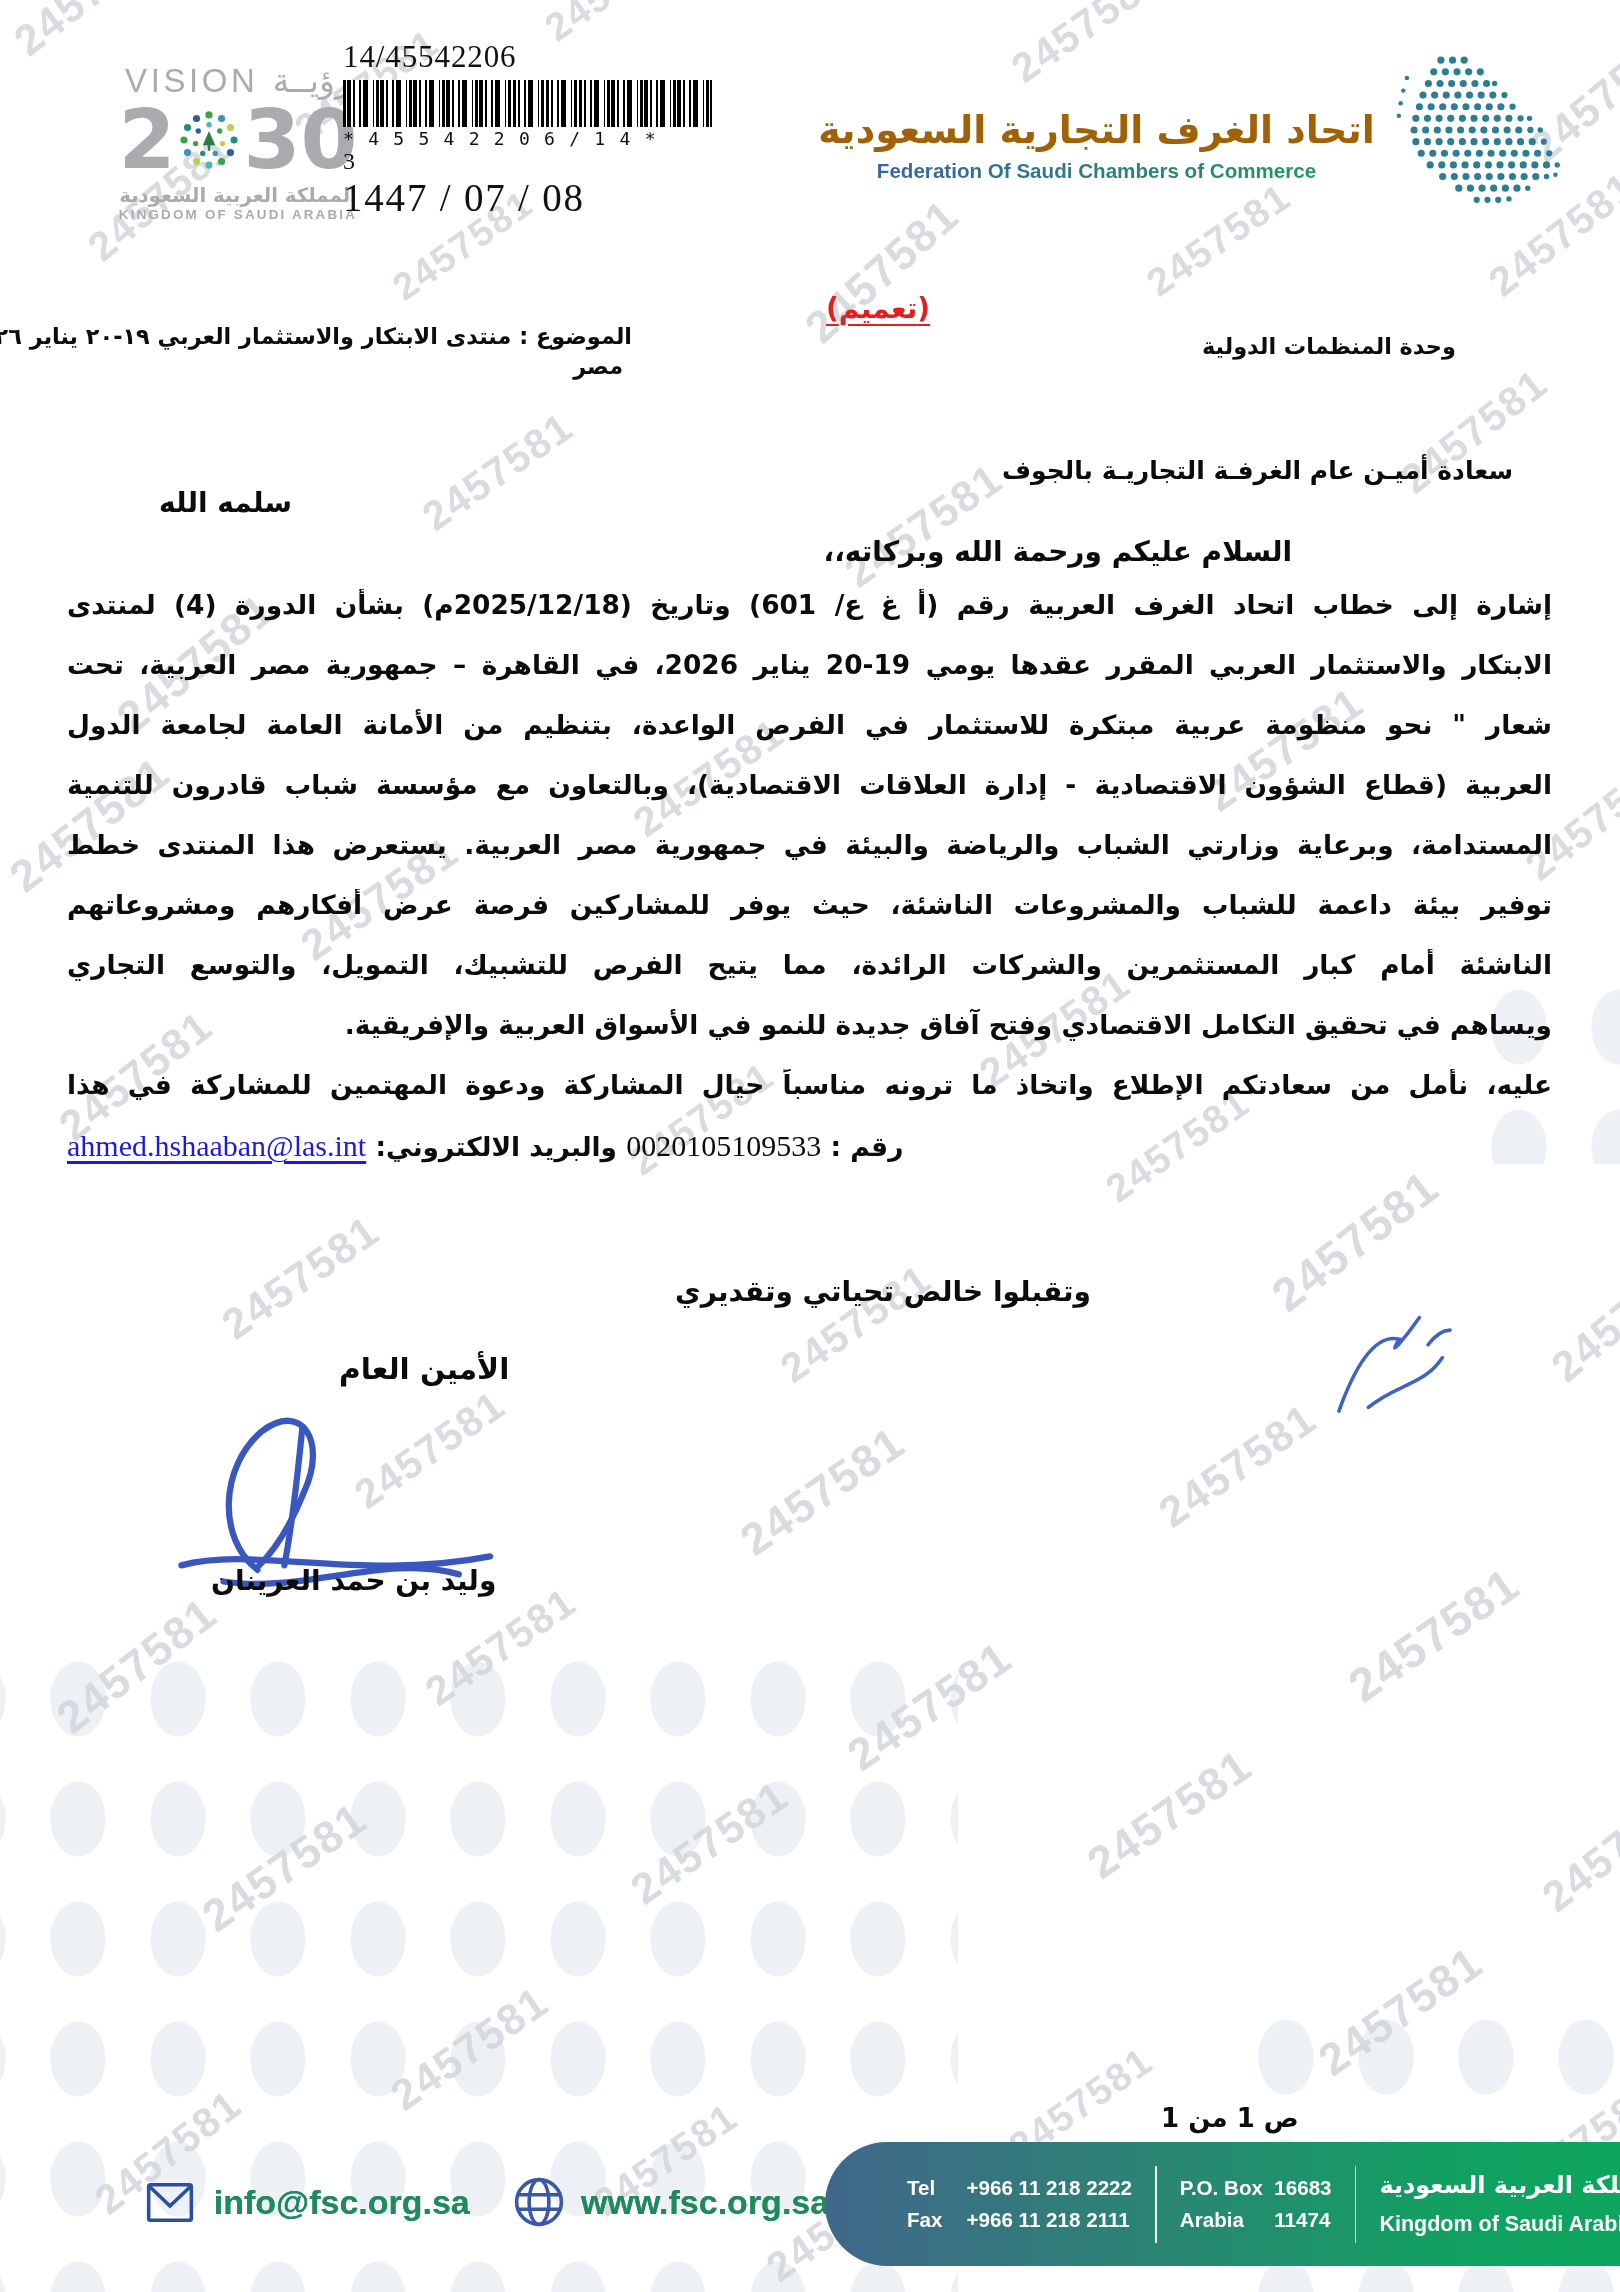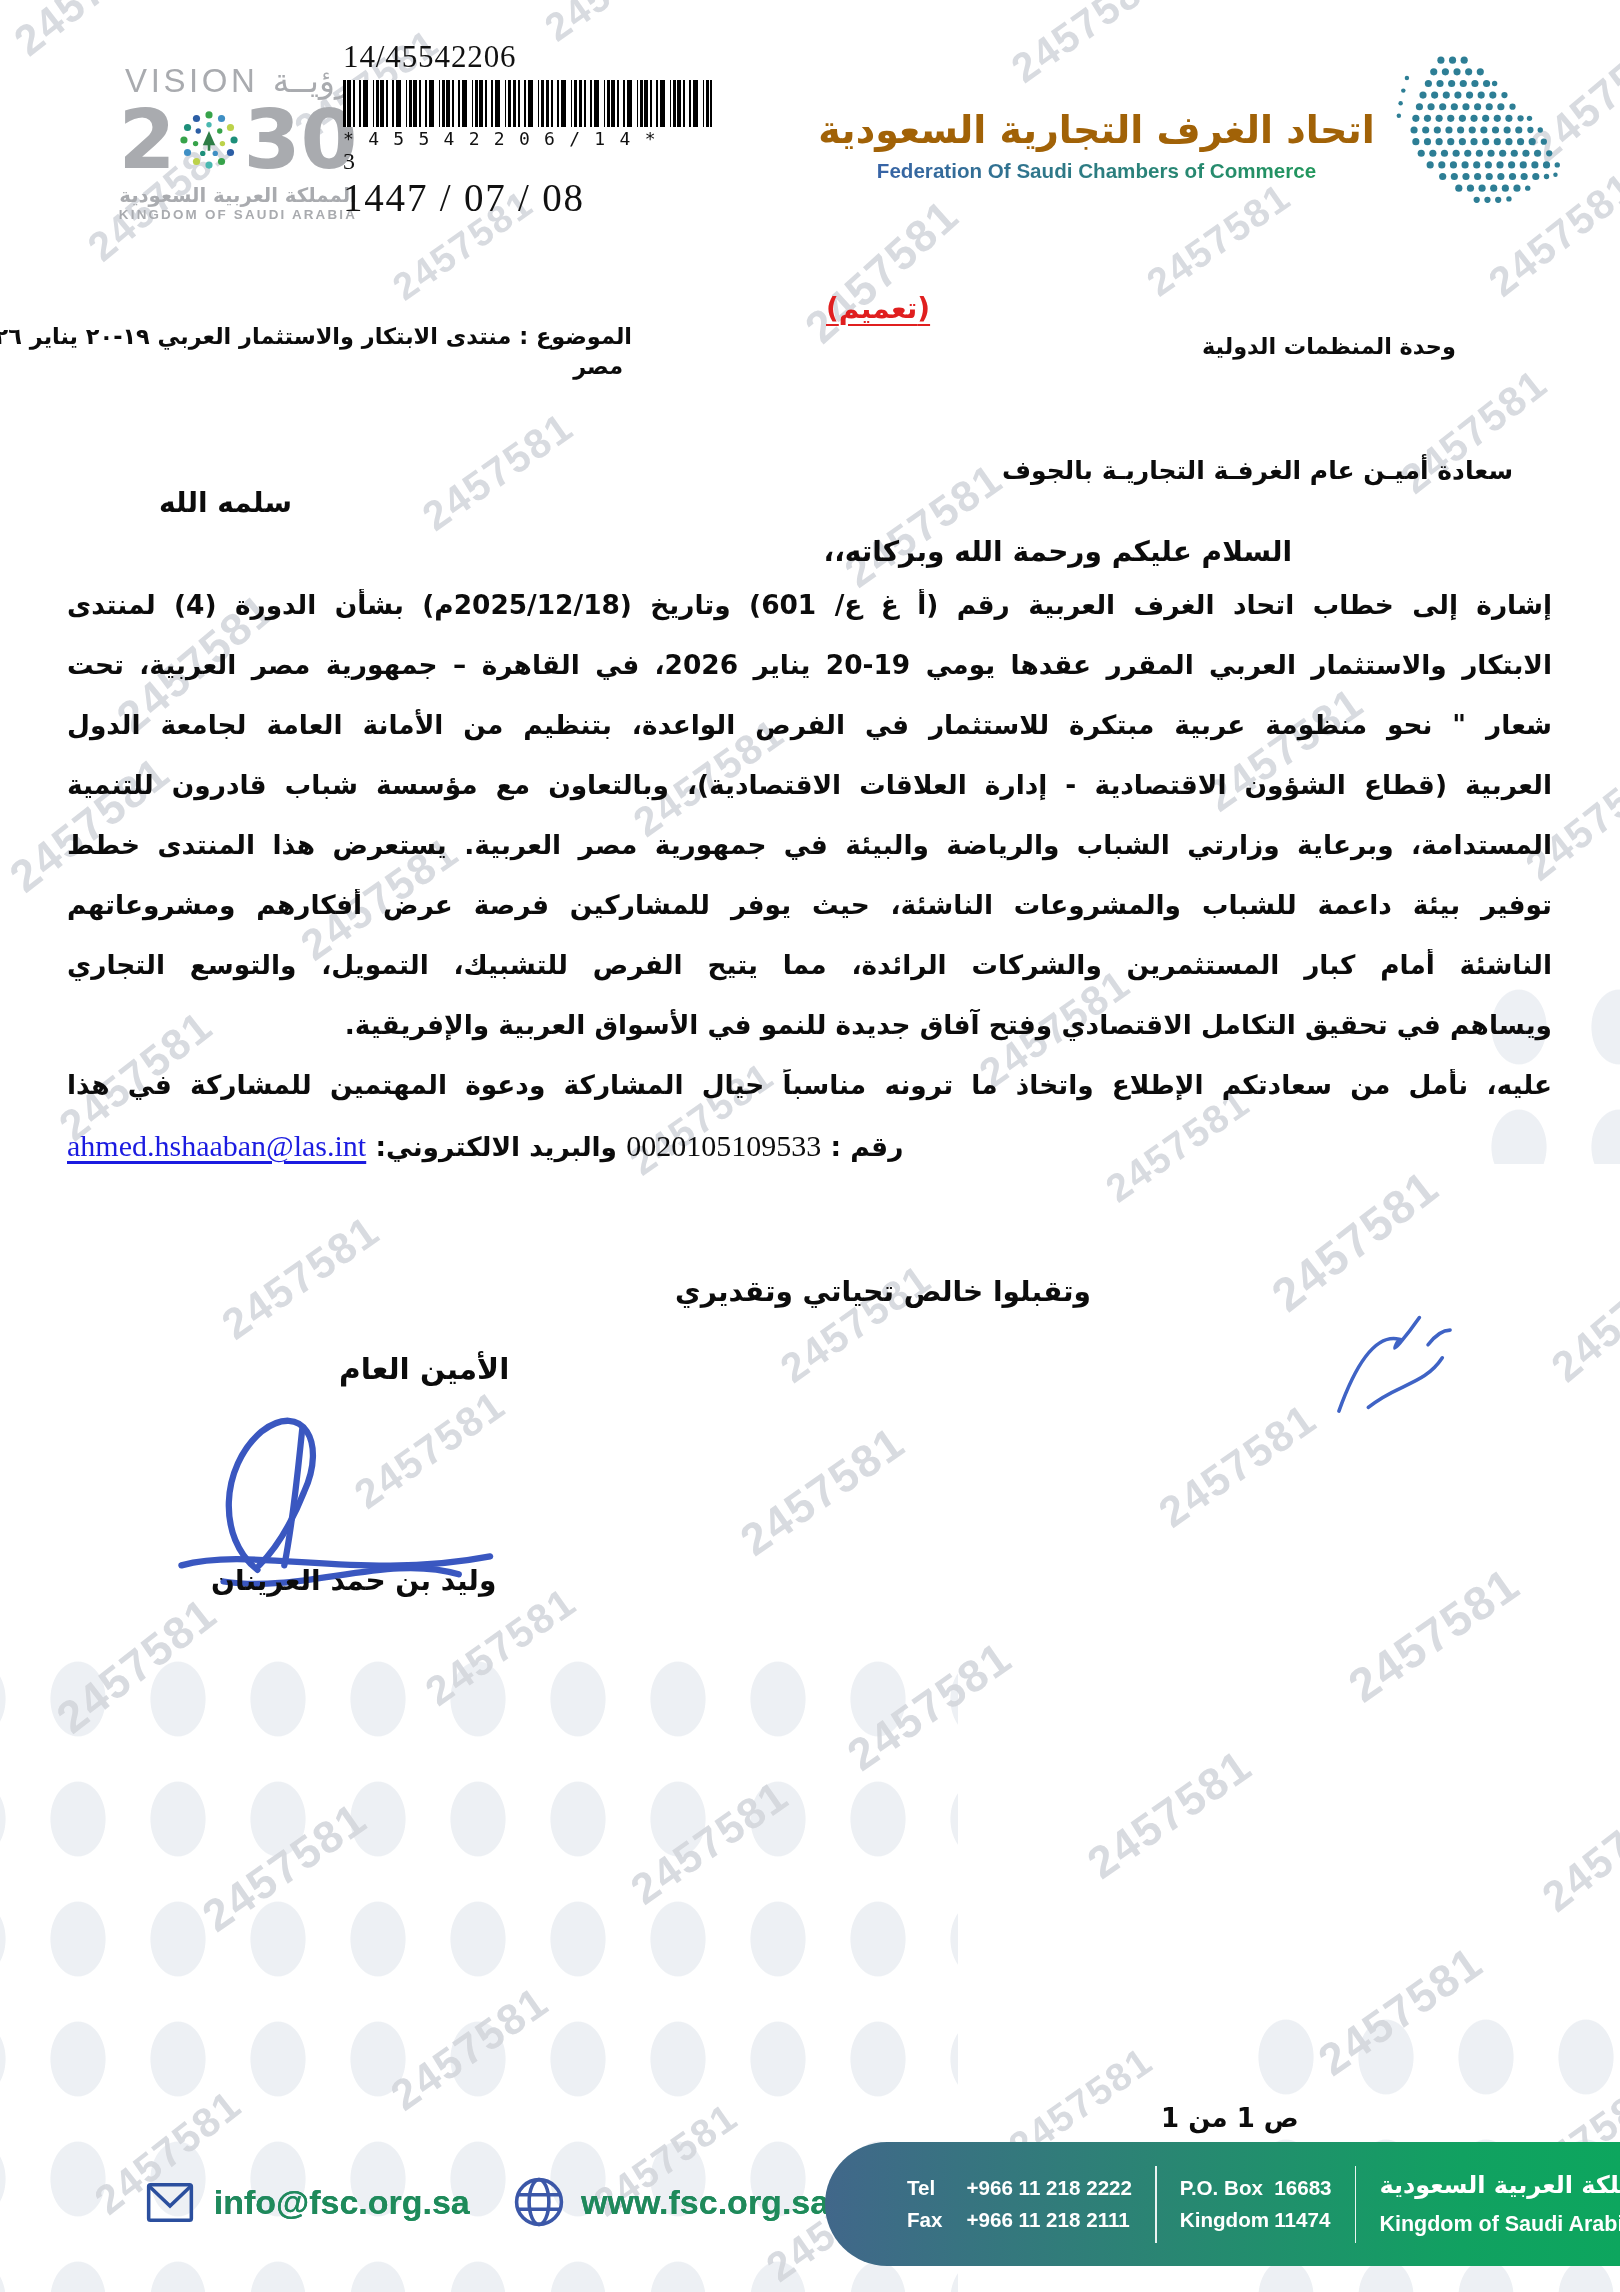--- a/index.html
+++ b/index.html
@@ -390,21 +390,21 @@
           <span>+966  11 218 2111</span>
         </div>
       </div>
       <div class="fb-div"></div>
       <div class="fb-col">
         <div class="fb-row">
           <span class="fb-label2">P.O. Box</span>
           <span>16683</span>
         </div>
         <div class="fb-row">
-          <span class="fb-label2">Kingdom</span>
+          <span class="fb-label2">Arabia</span>
           <span>11474</span>
         </div>
       </div>
       <div class="fb-div"></div>
       <div class="fb-col">
         <div class="fb-country-ar">المملكة العربية السعودية</div>
         <div class="fb-country-en">Kingdom of Saudi Arabia</div>
       </div>
     </div>
 

